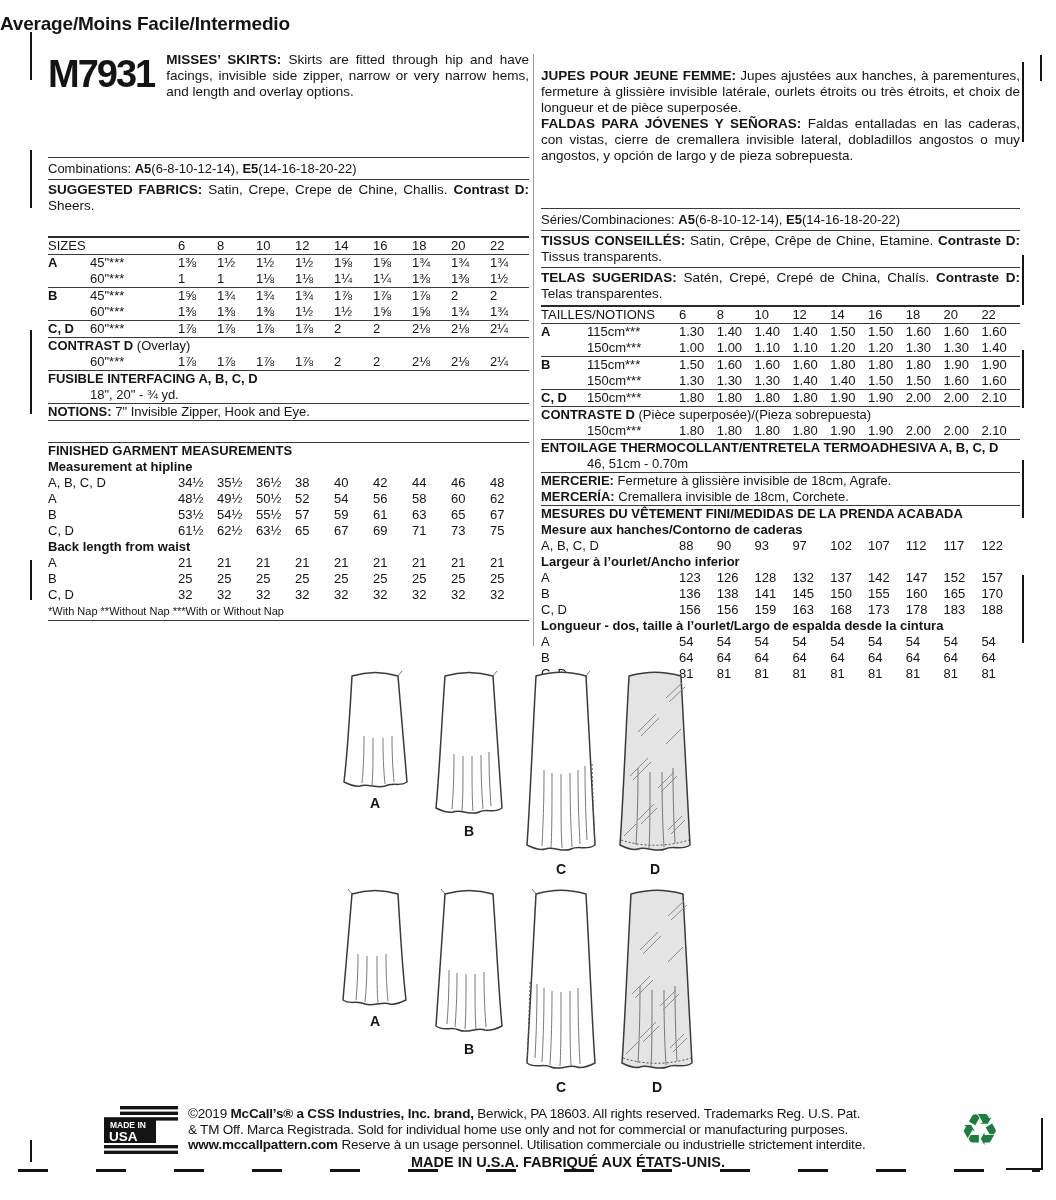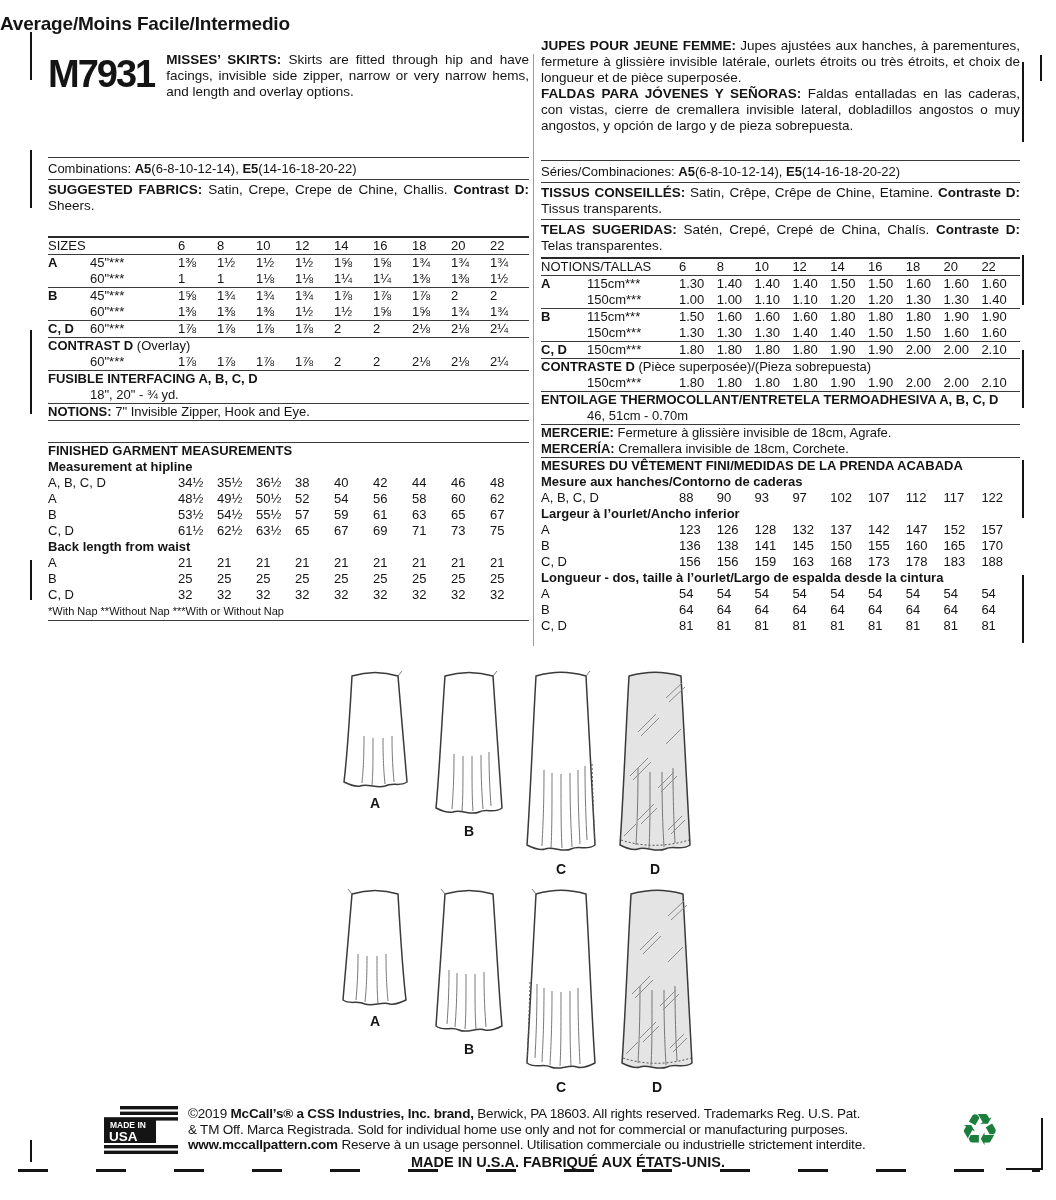--- a/index.html
+++ b/index.html
@@ -2,31 +2,31 @@
 <html><head>
 <meta charset="utf-8">
 <style>
   html,body{margin:0;padding:0;background:#fff}
   body{width:1056px;height:1200px;position:relative;font-family:"Liberation Sans","DejaVu Sans",sans-serif;color:#141414;overflow:hidden}
   .b{font-weight:bold}
   
   .hdr{position:absolute;top:13px;left:0;width:100%;text-align:left;font-size:19px;font-weight:bold;letter-spacing:-0.2px}
   
   .colL{position:absolute;left:48px;top:52px;width:481px}
-  .colR{position:absolute;left:541px;top:38px;width:479px}
+  .colR{position:absolute;left:541px;top:68px;width:479px}
   .divider{position:absolute;left:533px;top:54px;width:1px;height:592px;background:#9a9a9a}
   .descrow{display:flex;gap:12px;align-items:flex-start}
   .pnum{font-size:38px;font-weight:bold;letter-spacing:-2px;line-height:44px;white-space:nowrap}
   .para{font-size:13.5px;line-height:16px;text-align:justify}
   .desc{flex:1}
   .line-rich{font-size:13px;line-height:17px;padding:2px 0}
   .bt{border-top:1.4px solid #3a3a3a}
   .bt2{border-top:2px solid #2a2a2a}
   .bb{border-bottom:1.4px solid #3a3a3a}
-  .mt-series{margin-top:26px}
+  .mt-series{margin-top:44px}
   .mt-comb{margin-top:57px}
   .mt-sizes{margin-top:22px}
   .mt-fin{margin-top:21px}
   
   .trow{display:grid;align-items:baseline;font-size:13px;line-height:16px}
   .colL .trow{grid-template-columns:42px 88px repeat(9,39px)}
   .colR .trow{grid-template-columns:46px 92px repeat(9,37.8px)}
   .trow.full-row{display:block}
   .trow .c{white-space:pre}
   .trow.small{font-size:11px;line-height:15px;padding:1px 0}
@@ -328,21 +328,21 @@
 </div>
 
 <div class="colR">
   <div class="para"><b>JUPES POUR JEUNE FEMME: </b><span>Jupes ajustées aux hanches, à parementures, fermeture à glissière invisible latérale, ourlets étroits ou très étroits, et choix de longueur et de pièce superposée.</span></div>
   <div class="para"><b>FALDAS PARA JÓVENES Y SEÑORAS: </b><span>Faldas entalladas en las caderas, con vistas, cierre de cremallera invisible lateral, dobladillos angostos o muy angostos, y opción de largo y de pieza sobrepuesta.</span></div>
   <div class="line-rich bt bb mt-series"><span>Séries/Combinaciones: </span><b>A5</b><span>(6-8-10-12-14), </span><b>E5</b><span>(14-16-18-20-22)</span></div>
   <div class="para" style="margin-top:2px"><b>TISSUS CONSEILLÉS:</b><span> Satin, Crêpe, Crêpe de Chine, Etamine. </span><b>Contraste D:</b><span> Tissus transparents.</span></div>
   <div class="para bt" style="margin-top:2px;padding-top:2px"><b>TELAS SUGERIDAS:</b><span> Satén, Crepé, Crepé de China, Chalís. </span><b>Contraste D:</b><span> Telas transparentes.</span></div>
   <div style="margin-top:3px">
       <div class="trow bt2 bb">
-        <span class="c l1" style="grid-column: 1 / span 2;">NOTIONS/TALLAS</span>
+        <span class="c l1" style="grid-column: 1 / span 2;">TAILLES/NOTIONS</span>
         <span class="c val">6</span>
         <span class="c val">8</span>
         <span class="c val">10</span>
         <span class="c val">12</span>
         <span class="c val">14</span>
         <span class="c val">16</span>
         <span class="c val">18</span>
         <span class="c val">20</span>
         <span class="c val">22</span>
       </div>

